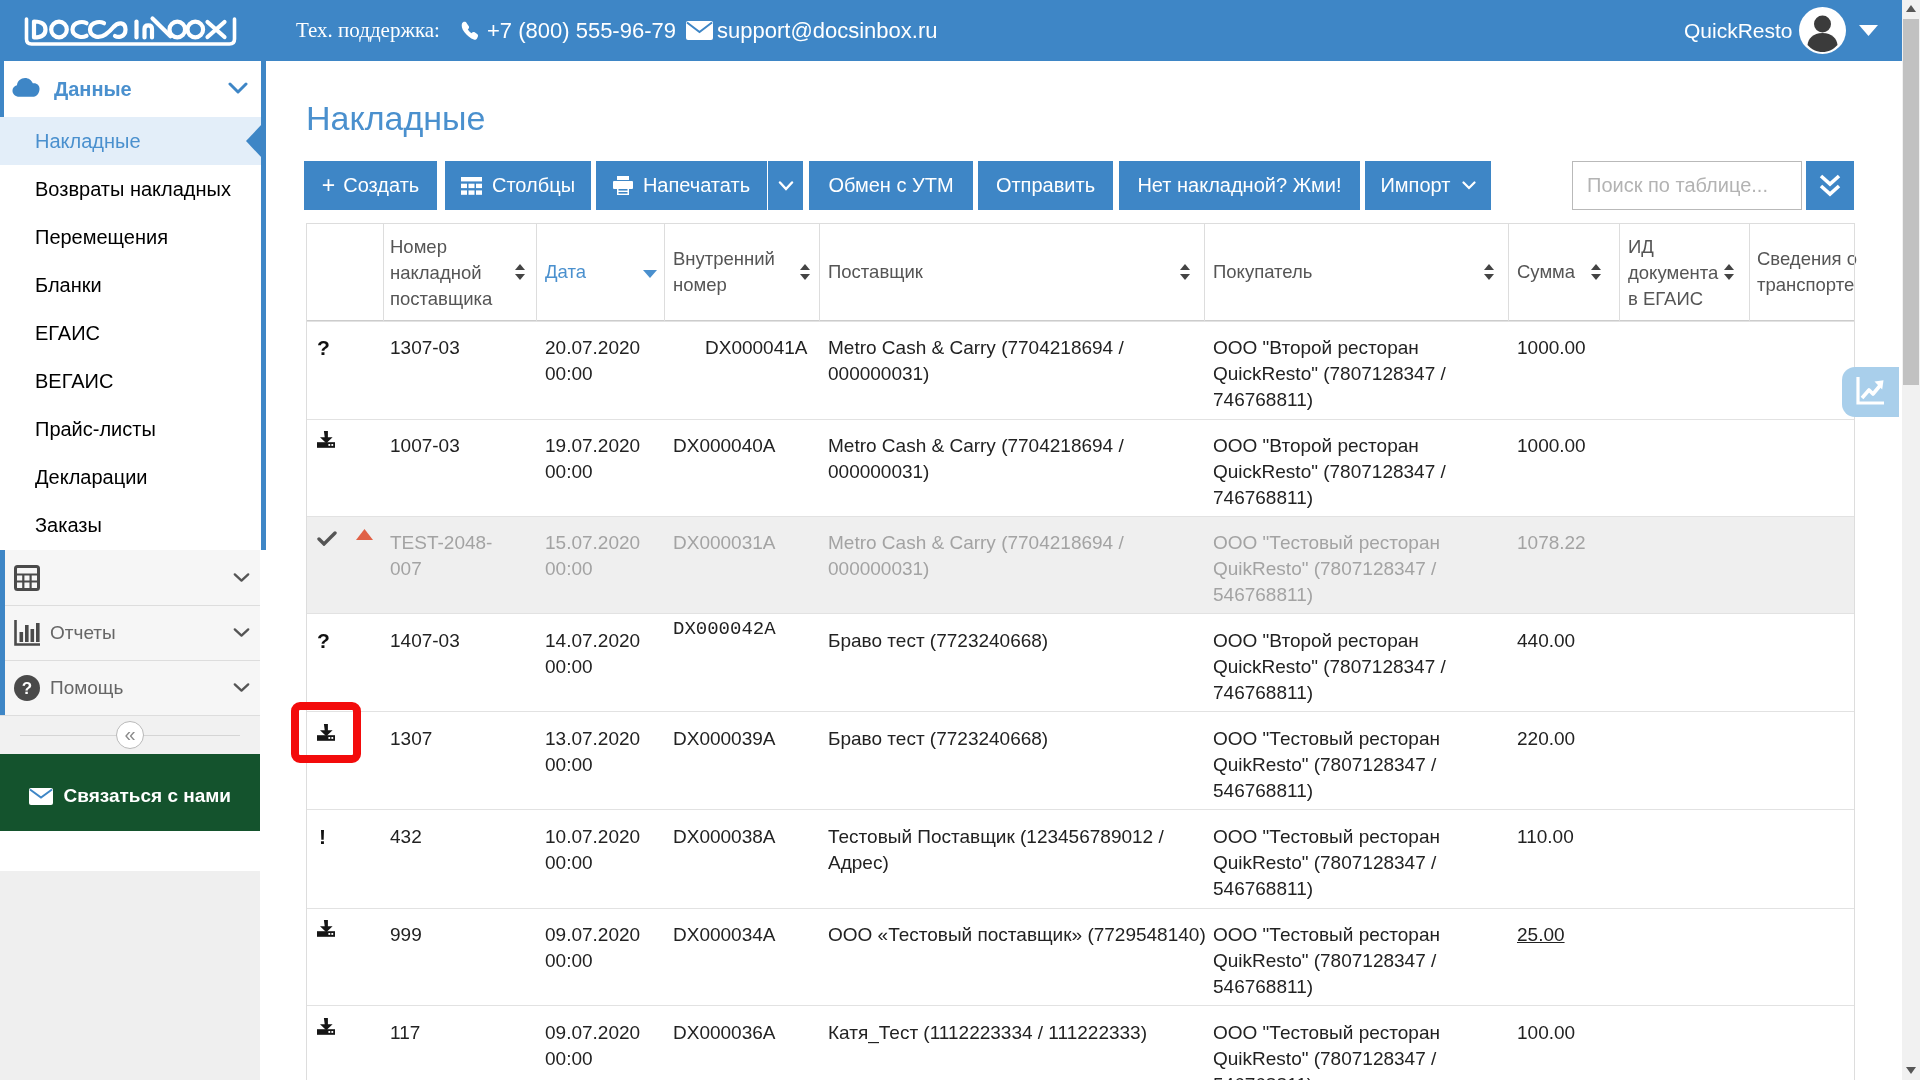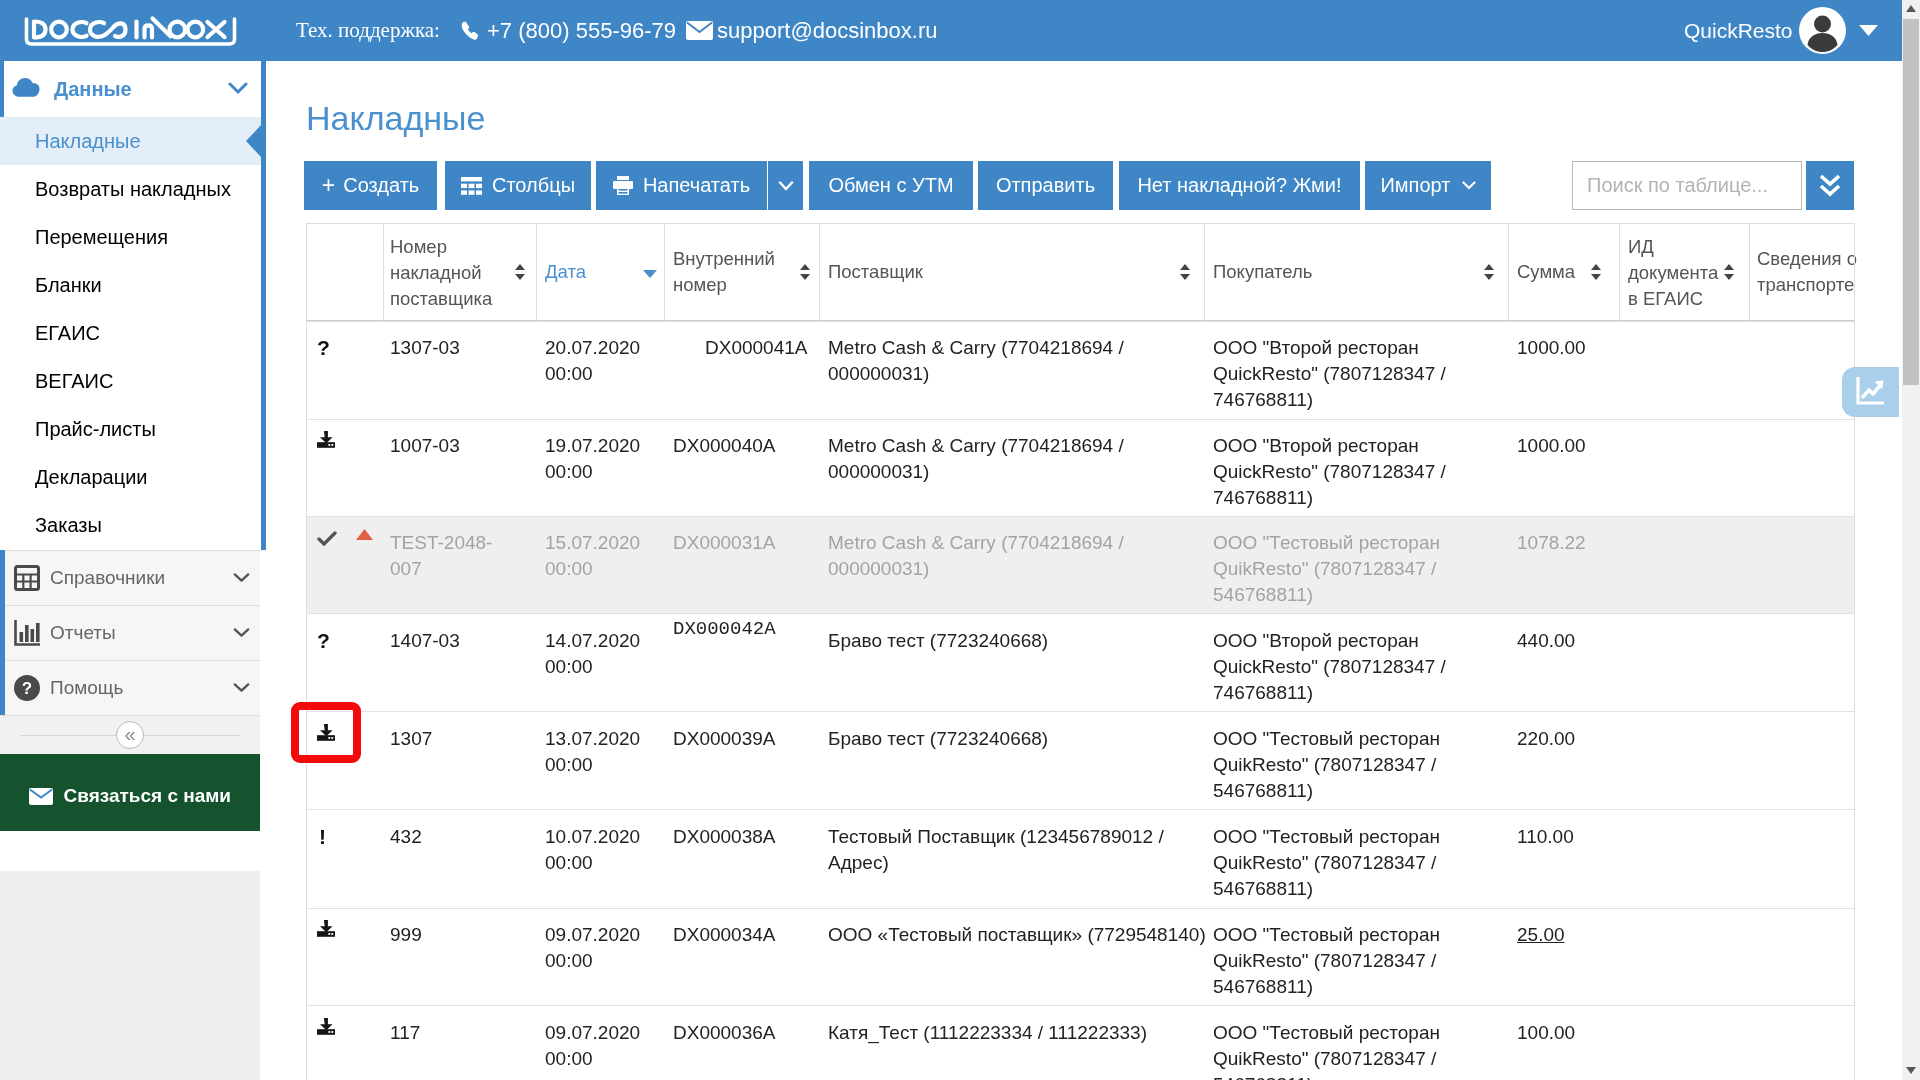--- a/index.html
+++ b/index.html
@@ -112,23 +112,20 @@
 <div class="arrow-active"></div>
 <div class="mitem" style="top:165px;">Возвраты накладных</div>
 <div class="mitem" style="top:213px;">Перемещения</div>
 <div class="mitem" style="top:261px;">Бланки</div>
 <div class="mitem" style="top:309px;">ЕГАИС</div>
 <div class="mitem" style="top:357px;">ВЕГАИС</div>
 <div class="mitem" style="top:405px;">Прайс-листы</div>
 <div class="mitem" style="top:453px;">Декларации</div>
 <div class="mitem" style="top:501px;">Заказы</div>
 <div class="group">
-  <div class="grow" style="top:0;">
-      <span class="txt">Справочники</span>
-    </div>
   <div class="grow" style="top:55px;">
       <span class="txt">Отчеты</span>
     </div>
   <div class="grow" style="top:110px;">
       <span class="txt">Помощь</span>
     </div>
 </div>
 <svg class="abs" style="left:14px; top:565px;" width="26" height="26" viewBox="0 0 26 26">
     <g fill="none" stroke="#4a4a4a">
       <rect x="1.5" y="1.5" width="23" height="23" rx="2" stroke-width="3"></rect>

